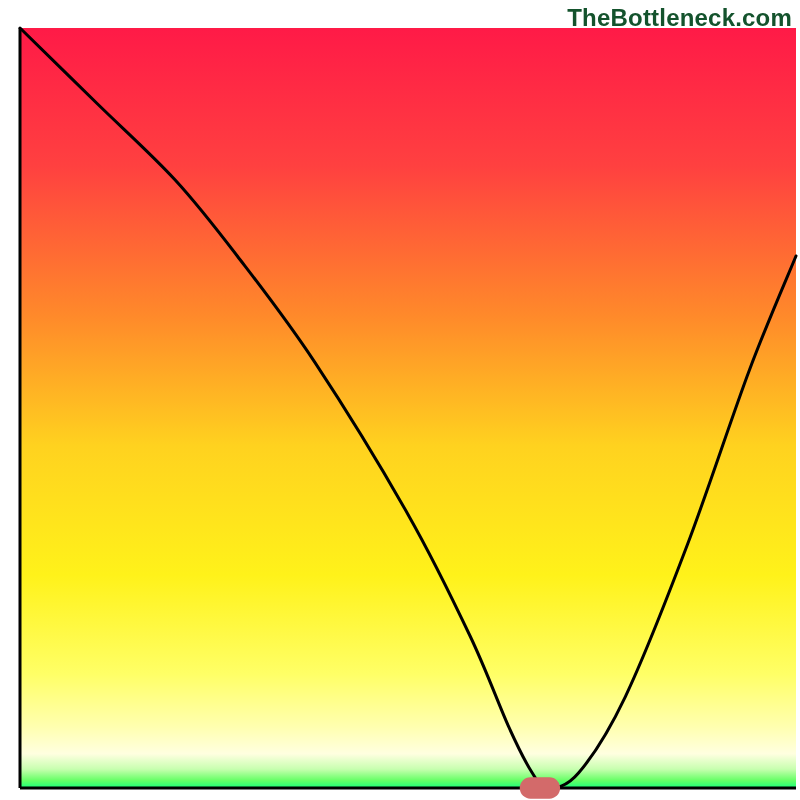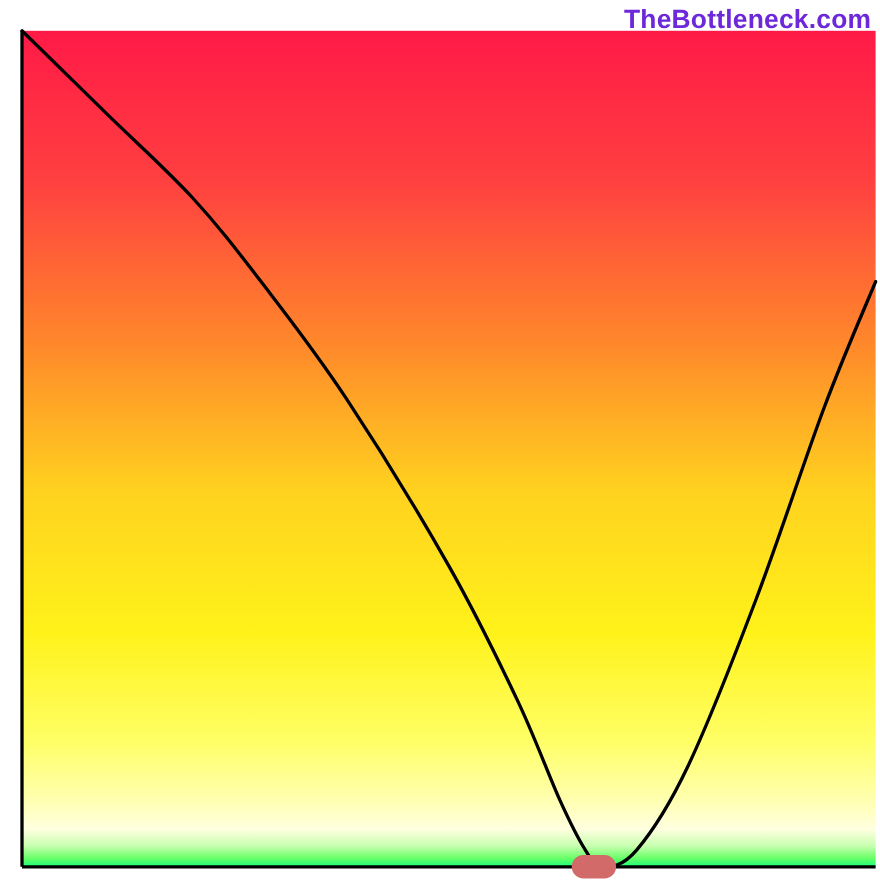--- a/index.html
+++ b/index.html
@@ -16,21 +16,21 @@
     width: 800px;
     height: 800px;
   }
   .watermark {
     position: absolute;
     top: 4px;
     right: 8px;
     font-size: 24px;
     font-weight: 600;
     letter-spacing: 0.2px;
-    color: #6d28d9;
+    color: #14532d;
     z-index: 10;
   }
   svg {
     display: block;
   }
 </style>
 </head>
 <body>
 
 <div class="chart-container">

